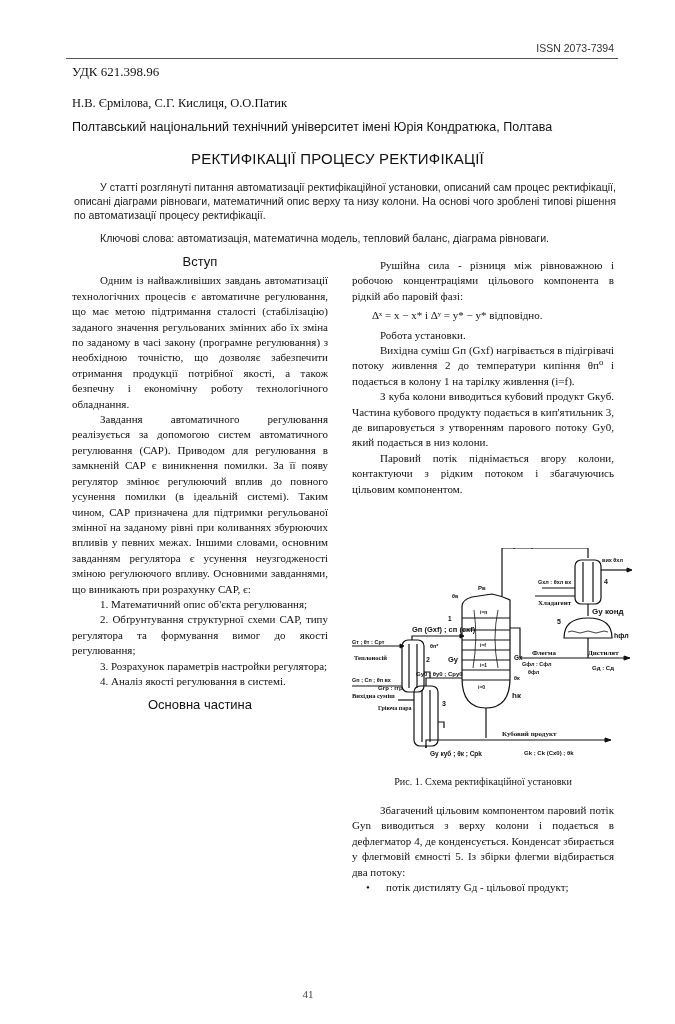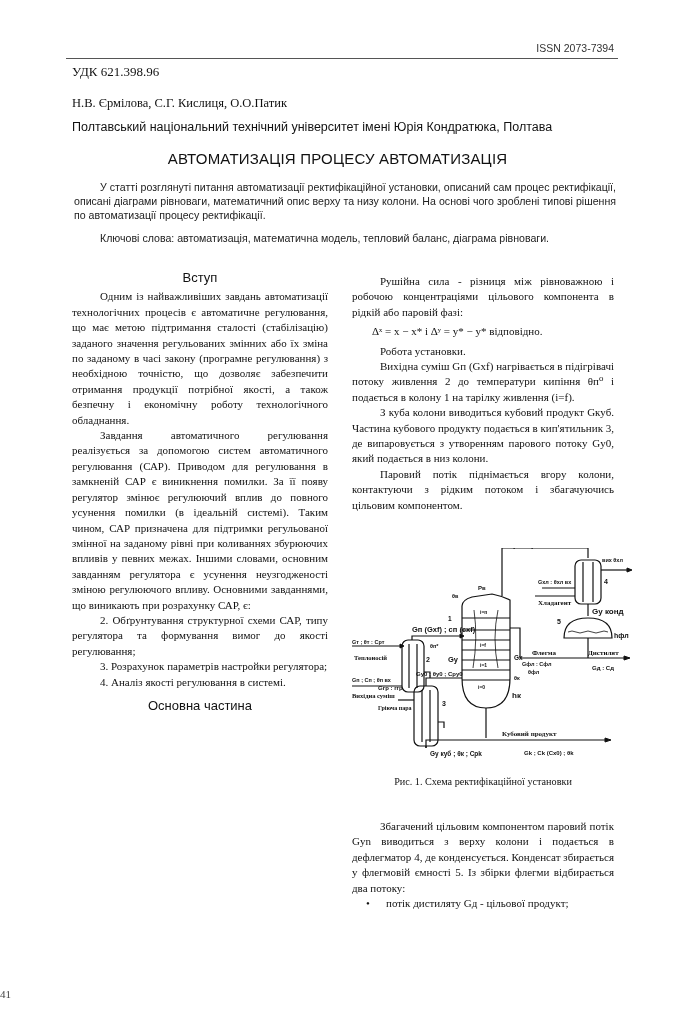--- a/index.html
+++ b/index.html
@@ -9,55 +9,56 @@
   .header { position:absolute; left:66px; top:42px; width:554px; height:14px; font-size:10.5px; color:#333; }
   .header .left { position:absolute; left:12px; top:0; }
   .header .right { position:absolute; right:6px; top:0; }
   .header-rule { position:absolute; left:66px; top:58px; width:552px; height:0; border-top:1.3px solid #555; }
   .udk { position:absolute; left:72px; top:64px; font-size:13px; }
   .authors { position:absolute; left:72px; top:96px; font-size:12.5px; }
   .affil { position:absolute; left:72px; top:120px; font-size:12.5px; }
   .title { position:absolute; left:0; width:675px; top:150px; text-align:center; font-size:15px; letter-spacing:0.2px; }
   .abstract { position:absolute; left:74px; top:181px; width:542px; font-size:10.6px; line-height:13.8px; text-align:justify; text-indent:26px; color:#222; }
   .keywords { position:absolute; left:100px; top:232px; width:520px; font-size:10.6px; color:#222; }
-  .col { position:absolute; font-size:11px; line-height:15.4px; text-align:justify;margin-top:16px; }
+  .col { position:absolute; font-size:11px; line-height:15.4px; text-align:justify; }
   .col p { margin:0; text-indent:28px; }
   .col1 { left:72px; top:253px; width:256px; }
   .col2 { left:352px; top:258px; width:262px; }
   .sec-head { font-family:"Liberation Sans","DejaVu Sans",sans-serif; font-size:13px; text-align:center; text-indent:0 !important; margin:1px 0 4px 0 !important; }
   .list-item { text-indent:28px; }
   .formula { text-indent:0 !important; padding-left:20px; margin:4px 0 !important; }
   .diagram { position:absolute; left:352px; top:548px; width:280px; height:212px; }
   .caption { position:absolute; left:352px; top:776px; width:262px; text-align:center; font-size:10.2px; }
   .col3 { left:352px; top:803px; width:262px; }
   .bullet { text-indent:0 !important; padding-left:14px;font-family:Liberation Serif, serif; }
   .bullet .dot { display:inline-block; width:20px; }
-  .pagenum { position:absolute; left:0; width:616px; top:988px; text-align:left; font-size:11px; color:#444; }
+  .pagenum { position:absolute; left:0; width:616px; top:988px; text-align:center; font-size:11px; color:#444; }
   svg text { font-family:"Liberation Sans","DejaVu Sans",sans-serif; font-weight:bold; fill:#111; }
   svg text.ser { font-family:"Liberation Serif","DejaVu Serif",serif; font-weight:bold; }
 </style>
 </head>
 <body>
 
 <div class="header sans">
   <span class="right">ISSN 2073-7394</span>
 </div>
 <div class="header-rule"></div>
 
 <div class="udk serif">УДК 621.398.96</div>
 <div class="authors serif">Н.В. Єрмілова, С.Г. Кислиця, О.О.Патик</div>
 <div class="affil sans">Полтавський національний технічний університет імені Юрія Кондратюка, Полтава</div>
-<div class="title sans">АВТОМАТИЗАЦІЯ ПРОЦЕСУ АВТОМАТИЗАЦІЯ</div>
+<div class="title sans">РЕКТИФІКАЦІЇ ПРОЦЕСУ РЕКТИФІКАЦІЇ</div>
 <div class="abstract sans">У статті розглянуті питання автоматизації ректифікаційної установки, описаний сам процес ректифікації, описані діаграми рівноваги, математичний опис верху та низу колони. На основі чого зроблені типові рішення по автоматизації процесу ректифікації.</div>
 <div class="keywords sans">Ключові слова: автоматизація, математична модель, тепловий баланс, діаграма рівноваги.</div>
 
 <div class="col col1 serif">
   <p class="sec-head">Вступ</p>
   <p>Одним із найважливіших завдань автоматизації технологічних процесів є автоматичне регулювання, що має метою підтримання сталості (стабілізацію) заданого значення регульованих змінних або їх зміна по заданому в часі закону (програмне регулювання) з необхідною точністю, що дозволяє забезпечити отримання продукції потрібної якості, а також безпечну і економічну роботу технологічного обладнання.</p>
   <p>Завдання автоматичного регулювання реалізується за допомогою систем автоматичного регулювання (САР). Приводом для регулювання в замкненій САР є виникнення помилки. За її появу регулятор змінює регулюючий вплив до повного усунення помилки (в ідеальній системі). Таким чином, САР призначена для підтримки регульованої змінної на заданому рівні при коливаннях збурюючих впливів у певних межах. Іншими словами, основним завданням регулятора є усунення неузгодженості зміною регулюючого впливу. Основними завданнями, що виникають при розрахунку САР, є:</p>
+  <p class="list-item">1. Математичний опис об'єкта регулювання;</p>
   <p class="list-item">2. Обґрунтування структурної схеми САР, типу регулятора та формування вимог до якості регулювання;</p>
   <p class="list-item">3. Розрахунок параметрів настройки регулятора;</p>
   <p class="list-item">4. Аналіз якості регулювання в системі.</p>
   <p class="sec-head" style="margin-top:8px !important;">Основна частина</p>
 </div>
 
 <div class="col col2 serif">
   <p>Рушійна сила - різниця між рівноважною і робочою концентраціями цільового компонента в рідкій або паровій фазі:</p>
   <p class="formula">Δˣ = x − x* і Δʸ = y* − y* відповідно.</p>
   <p>Робота установки.</p>

